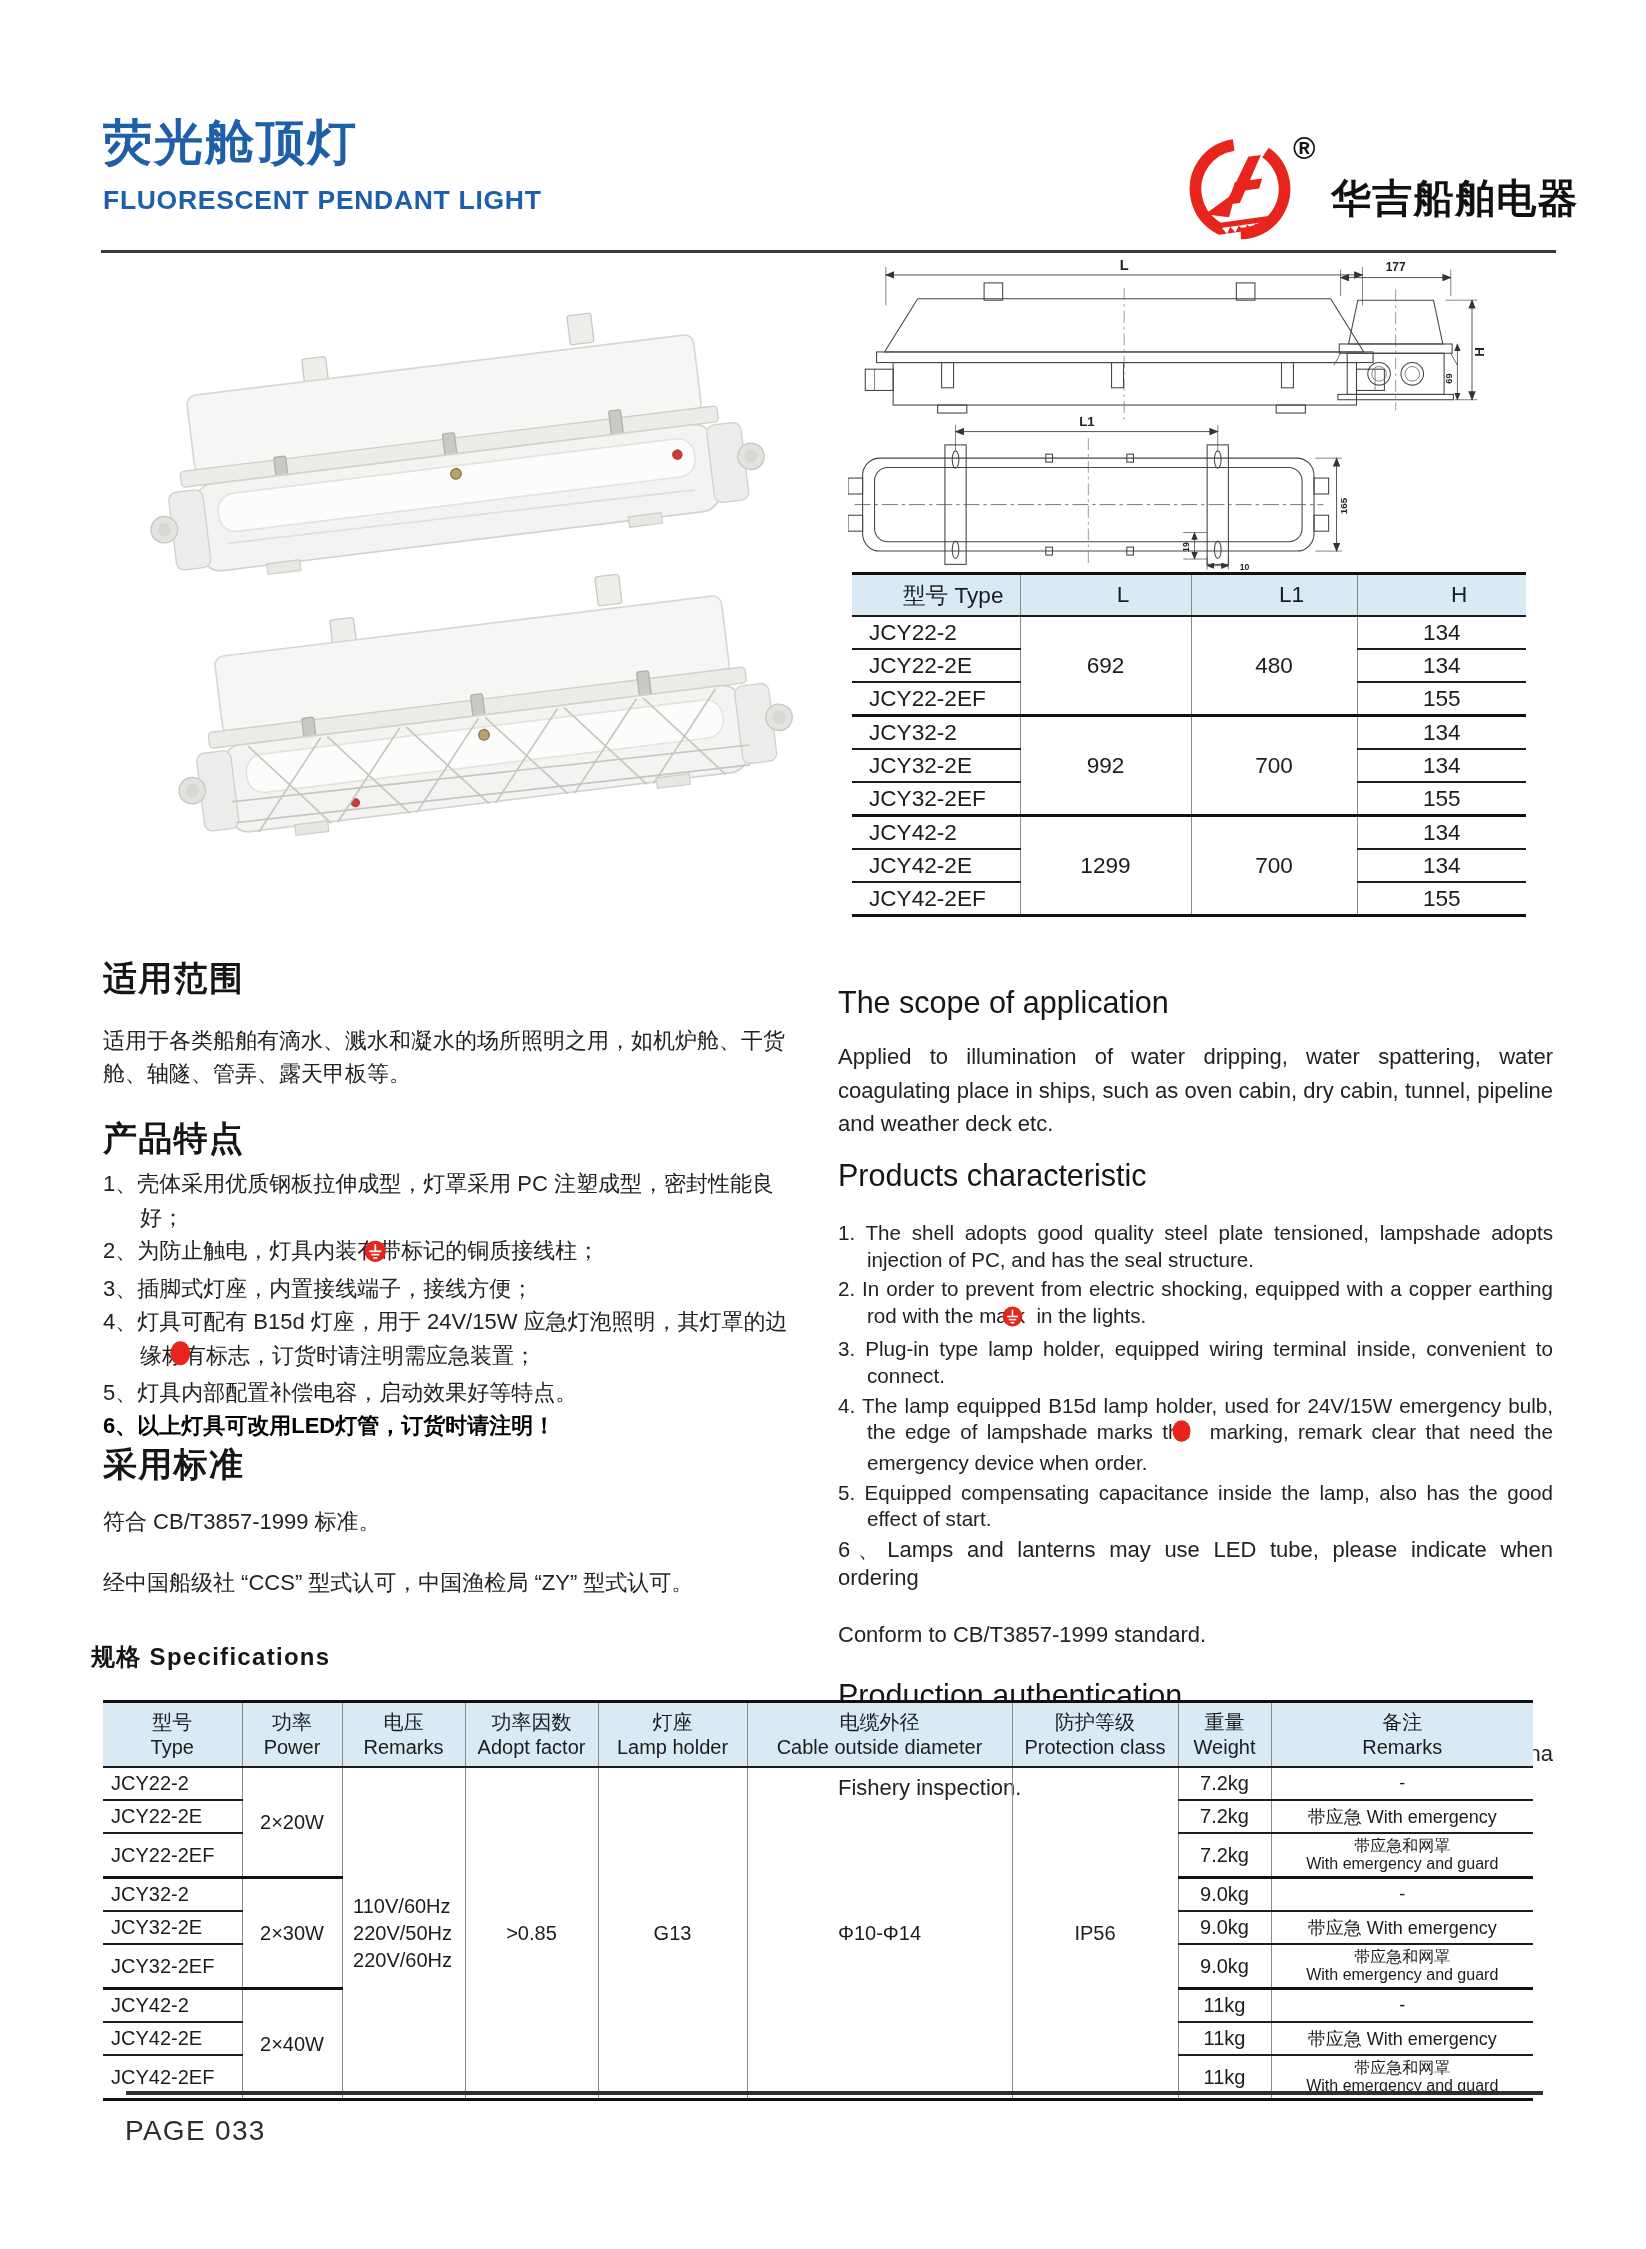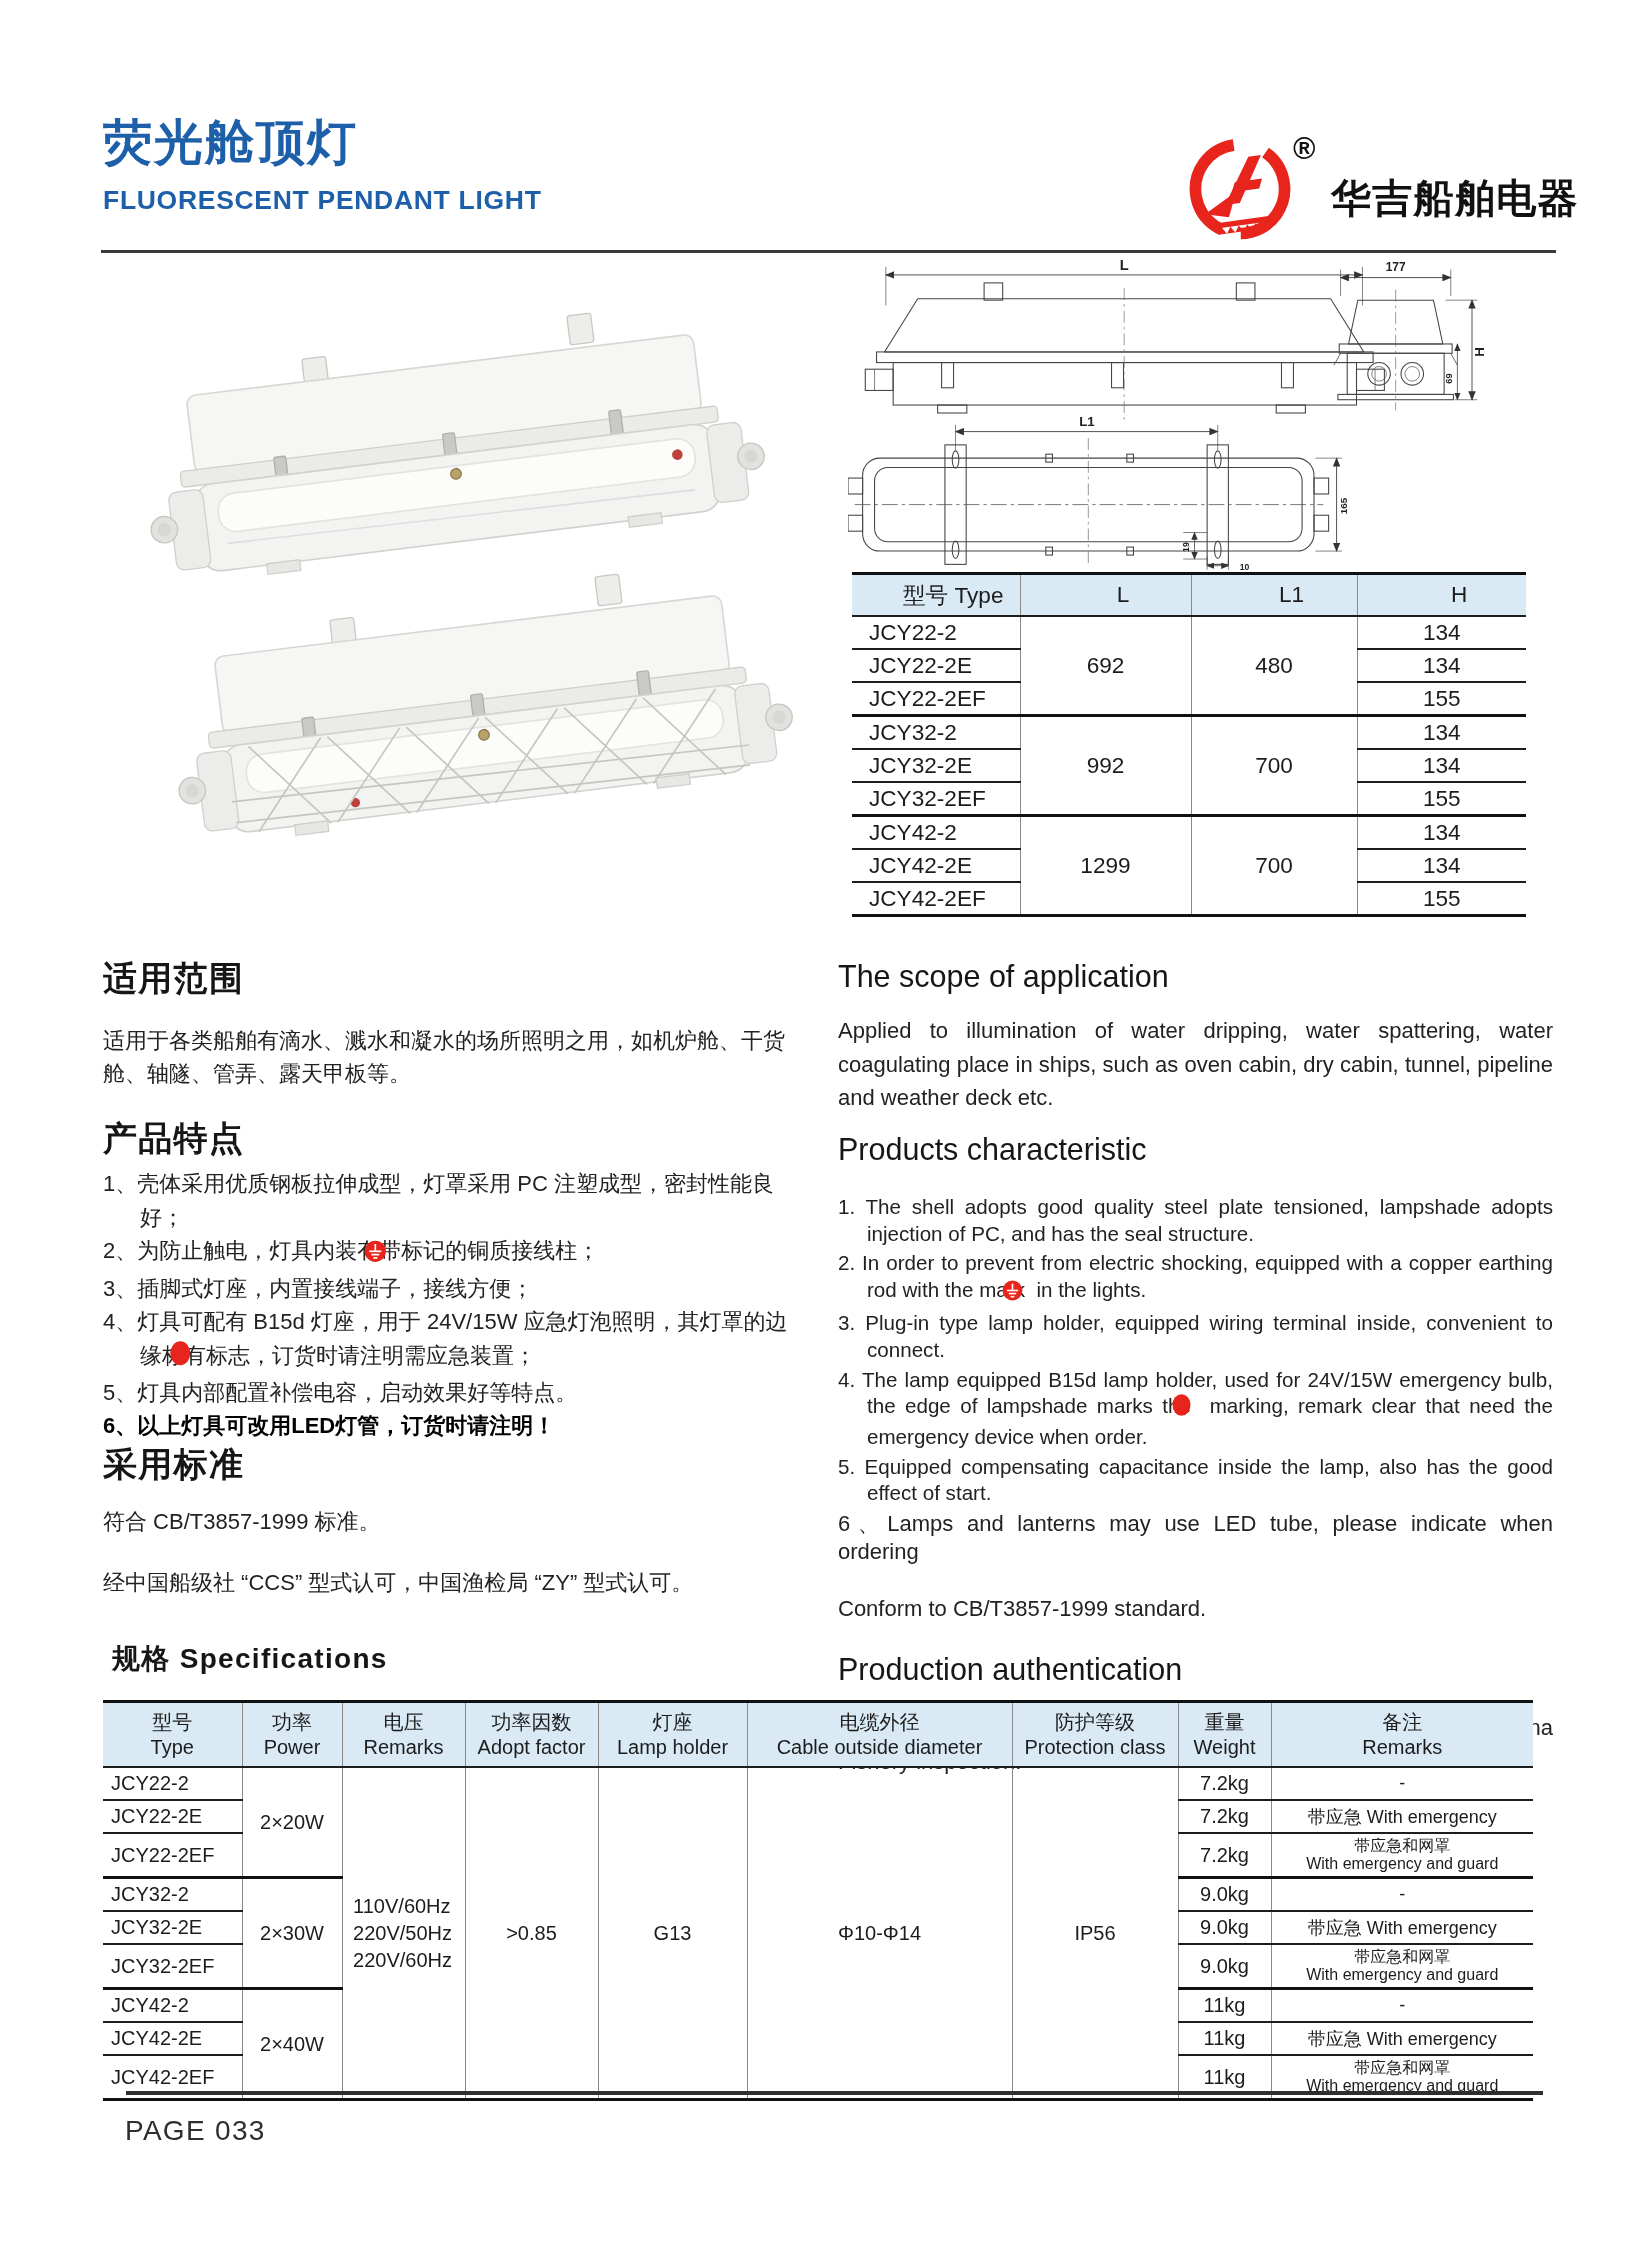--- a/index.html
+++ b/index.html
@@ -18,21 +18,21 @@
   .dims-table{width:673px;font-size:22.6px;}
   .dims-table th{background:#d9eaf5;font-weight:500;height:38px;border-top:3.3px solid #111;border-bottom:2px solid #1d1d1d;text-align:center;padding-left:36px;}
   .dims-table td{height:29px;border-bottom:2px solid #1d1d1d;text-align:center;font-weight:400;}
   .dims-table td.model{text-align:left;padding-left:17px;}
   .dims-table .gend td{border-bottom:3.3px solid #111;}
   .dims-table td.mg, .spec-table td.mg{border-bottom:3.3px solid #111;}
   .vl{border-left:1.3px solid #8a8a8a;}
 
   
   .h-zh{font-size:34px;font-weight:600;color:#161616;line-height:1;letter-spacing:1.3px;}
-  .h-en{font-size:30.5px;font-weight:500;color:#161616;line-height:1;}
+  .h-en{font-size:30.5px;font-weight:500;color:#161616;line-height:1;margin-top:26px;}
   .body-zh{font-size:22px;line-height:1.52;color:#222;}
   .body-en{font-size:22px;line-height:1.52;color:#222;text-align:justify;}
   .feat{font-size:22px;line-height:1.52;color:#222;padding-left:37px;text-indent:-37px;}
   .feat-bold{font-weight:700;color:#000;}
   .eitem{font-size:20.6px;line-height:1.3;color:#222;text-align:justify;padding-left:29px;text-indent:-29px;margin:0 0 2.7px 0;}
   .eitem.e6{font-size:22px;padding-left:0;text-indent:0;}
   .inline-icon{display:inline-block;vertical-align:-4px;}
 
   
   .spec-table{width:1430px;font-size:20px;}
@@ -345,21 +345,21 @@
             <ellipse cx="17" cy="20" rx="15" ry="18" fill="#e8251d"></ellipse>
           </svg></span><span> marking, remark clear that need the emergency device when order.</span></p>
     <p class="eitem"><span>5. Equipped compensating capacitance inside the lamp, also has the good effect of start.</span></p>
     <p class="eitem e6"><span>6、Lamps and lanterns may use LED tube, please indicate when ordering</span></p>
   </div>
   <p class="body-en" style="margin:25px 0 0 0;">Conform to CB/T3857-1999 standard.</p>
   <div class="h-en" style="margin-top:29px;">Production authentication</div>
   <p class="body-en" style="margin:26.5px 0 0 0;">Approved by CCS (China Classification Society), and ZY of China Fishery inspection.</p>
 </div>
 
-<div class="abs h-zh" style="left:112px;top:1645px;font-size:28px;">规格 Specifications</div>
+<div class="abs h-zh" style="left:91px;top:1645px;font-size:24px;">规格 Specifications</div>
 
 <div class="abs" style="left:103px;top:1700px;">
 <table class="spec-table">
   <colgroup>
     <col style="width:139px">
         <col style="width:100px">
         <col style="width:123px">
         <col style="width:133px">
         <col style="width:149px">
         <col style="width:265px">

